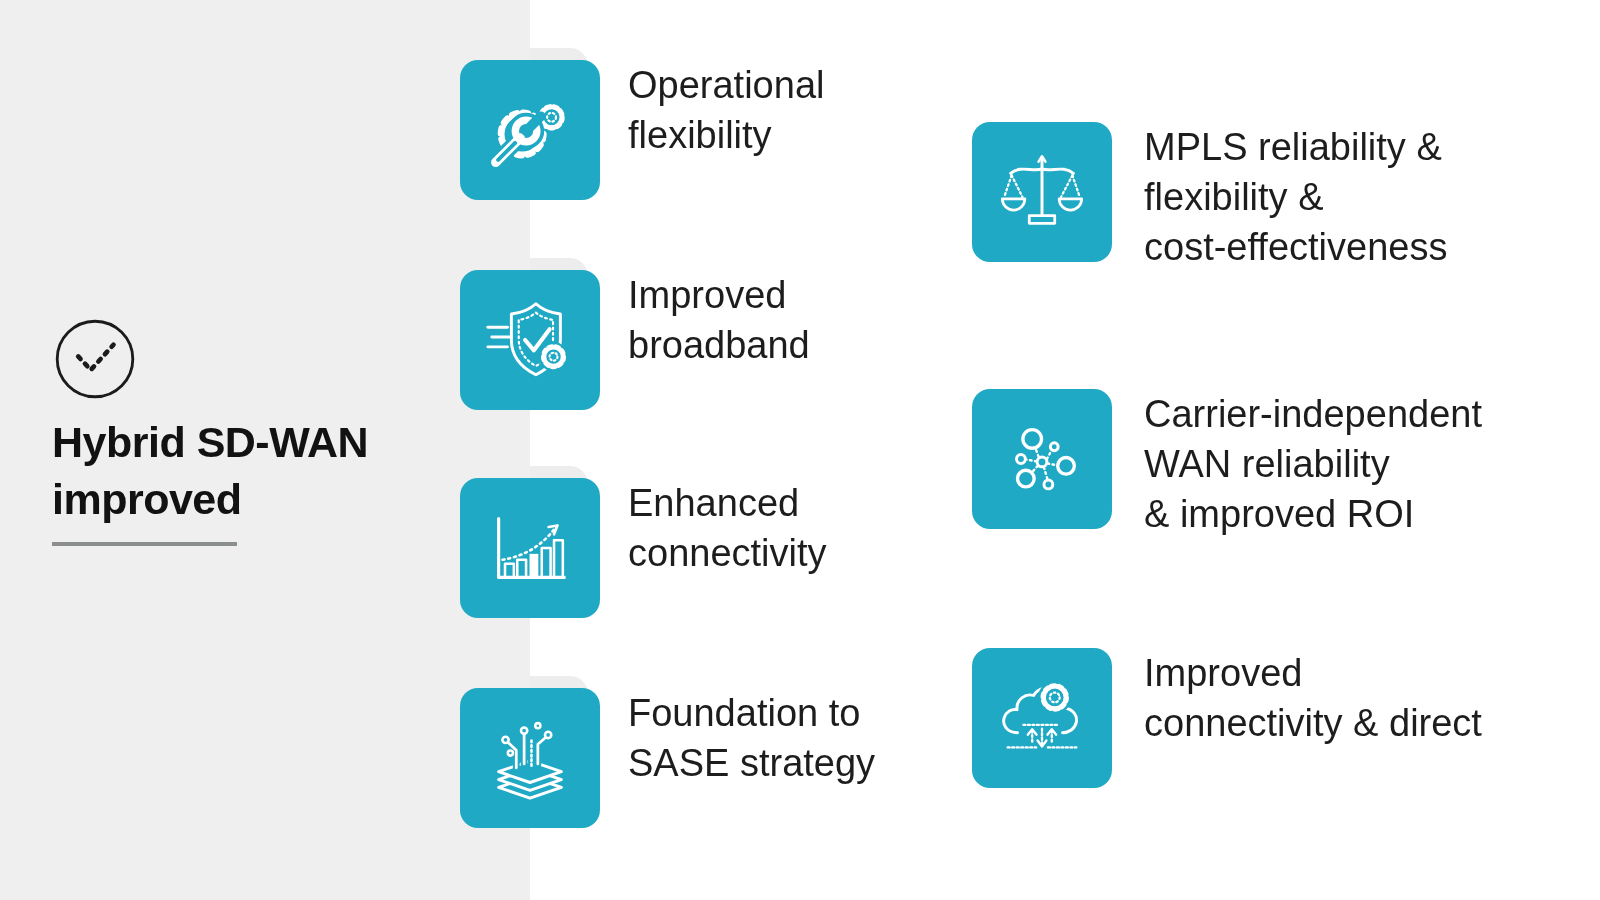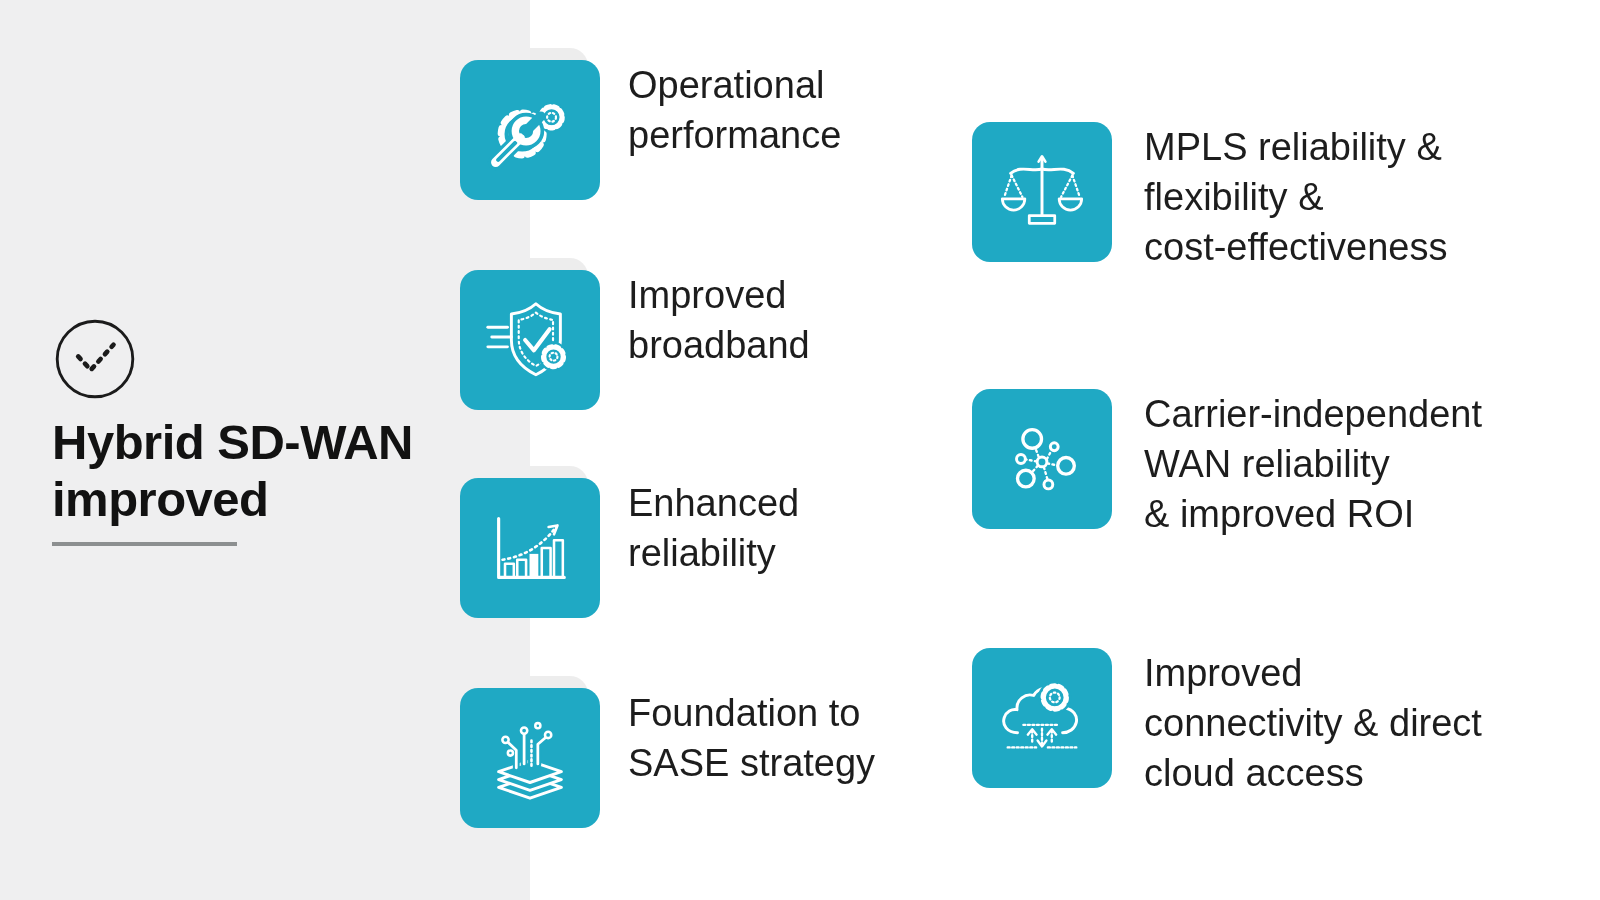--- a/index.html
+++ b/index.html
@@ -7,21 +7,21 @@
     --text:#1d1d1d; --divider:#8c8f90; --title:#121212; --check:#1b1b1b;
   }
   *{box-sizing:border-box}
   html,body{margin:0;padding:0}
   body{
     width:1600px;height:900px;position:relative;overflow:hidden;
     background:#ffffff;font-family:"Liberation Sans",sans-serif;
   }
   .panel{position:absolute;left:0;top:0;width:530px;height:900px;background:var(--panel)}
   .check-circle{position:absolute;left:53px;top:317px;width:84px;height:84px}
-  .title{position:absolute;left:52px;top:414px;margin:0;font-size:49px;line-height:57px;
+  .title{position:absolute;left:52px;top:414px;margin:0;font-size:43px;line-height:57px;
     font-weight:bold;color:var(--title);letter-spacing:-0.5px;white-space:nowrap}
   .title span{display:block}
   .divider{position:absolute;left:52px;top:542px;width:185px;height:4px;background:var(--divider)}
 
   .benefit{position:absolute;display:flex;align-items:flex-start;height:140px}
   .tile{width:140px;height:140px;border-radius:18px;background:var(--tile);
     flex:0 0 auto;display:flex;align-items:center;justify-content:center;position:relative}
   .tile.shadowed::before{content:"";position:absolute;left:-12px;top:-12px;width:140px;height:140px;
     border-radius:18px;background:var(--tile_shadow);z-index:-1}
   .tile svg{width:98px;height:98px;display:block}
@@ -76,21 +76,21 @@
         <circle class="hl" cx="46" cy="51" r="11" stroke-width="15"></circle>
         <line class="hl" x1="15" y1="83" x2="40" y2="58" stroke-width="16"></line>
         <line class="s" x1="15" y1="83" x2="40" y2="58" stroke-width="9.5"></line>
         <line class="hl" x1="17.5" y1="80.5" x2="35" y2="63" stroke-width="4"></line>
         <circle class="s" cx="46" cy="51" r="11" stroke-width="7.5"></circle>
         <line class="hl" x1="46" y1="51" x2="61" y2="36" stroke-width="10"></line>
       </svg>
     </div>
     <div class="label">
       <span>Operational</span>
-      <span>performance</span>
+      <span>flexibility</span>
     </div>
   </div>
 
   <div class="benefit" id="row-l2">
     <div class="tile shadowed">
       <svg viewBox="0 0 100 100">
         <line class="s" x1="7" y1="37" x2="27" y2="37" stroke-width="3"></line>
         <line class="s" x1="11" y1="47" x2="31" y2="47" stroke-width="3"></line>
         <line class="s" x1="7" y1="57" x2="27" y2="57" stroke-width="3"></line>
         <path class="s" stroke-width="3" d="M56,13 C63,19.5 72.5,22.5 81,23.5 L81,50 C81,67.5 70,78.5 56,85.5 C42,78.5 31,67.5 31,50 L31,23.5 C39.5,22.5 49,19.5 56,13 Z"></path>
@@ -116,21 +116,21 @@
         <rect class="s" x="37" y="62" width="9" height="18" stroke-width="2.6"></rect>
         <rect class="wf" x="49.5" y="56" width="9" height="24"></rect>
         <rect class="s" x="62" y="50" width="9" height="30" stroke-width="2.6"></rect>
         <rect class="s" x="74.5" y="42" width="9" height="38" stroke-width="2.6"></rect>
         <path class="s" stroke-width="2.7" stroke-dasharray="2 4" d="M22,62 C40,59 60,51 77,28"></path>
         <path class="s" stroke-width="2.7" d="M69,28.5 L78,27 L74.5,36"></path>
       </svg>
     </div>
     <div class="label">
       <span>Enhanced</span>
-      <span>reliability</span>
+      <span>connectivity</span>
     </div>
   </div>
 
   <div class="benefit" id="row-l4">
     <div class="tile shadowed">
       <svg viewBox="0 0 100 100">
         <path class="lay" d="M50,69 L82,80 L50,91 L18,80 Z"></path>
         <path class="lay" d="M50,61 L82,72 L50,83 L18,72 Z"></path>
         <path class="lay" d="M50,53 L82,64 L50,75 L18,64 Z"></path>
         <path class="hl" stroke-width="7" d="M36,60 L36,42 L27.5,34"></path>
@@ -216,17 +216,16 @@
         <path class="s" stroke-width="2.4" d="M45.5,73 L50,79 L54.5,73"></path>
         <line class="s" x1="60" y1="74" x2="60" y2="64" stroke-width="2.4" stroke-dasharray="2 2.6"></line>
         <path class="s" stroke-width="2.4" d="M55.5,67 L60,61.5 L64.5,67"></path>
         <line class="s" x1="15" y1="80" x2="44" y2="80" stroke-width="2.4" stroke-dasharray="2 2.6"></line>
         <line class="s" x1="56" y1="80" x2="85" y2="80" stroke-width="2.4" stroke-dasharray="2 2.6"></line>
       </svg>
     </div>
     <div class="label">
       <span>Improved</span>
       <span>connectivity &amp; direct</span>
-      <span>cloud access</span>
     </div>
   </div>
 
 </div>
 
 </body></html>

